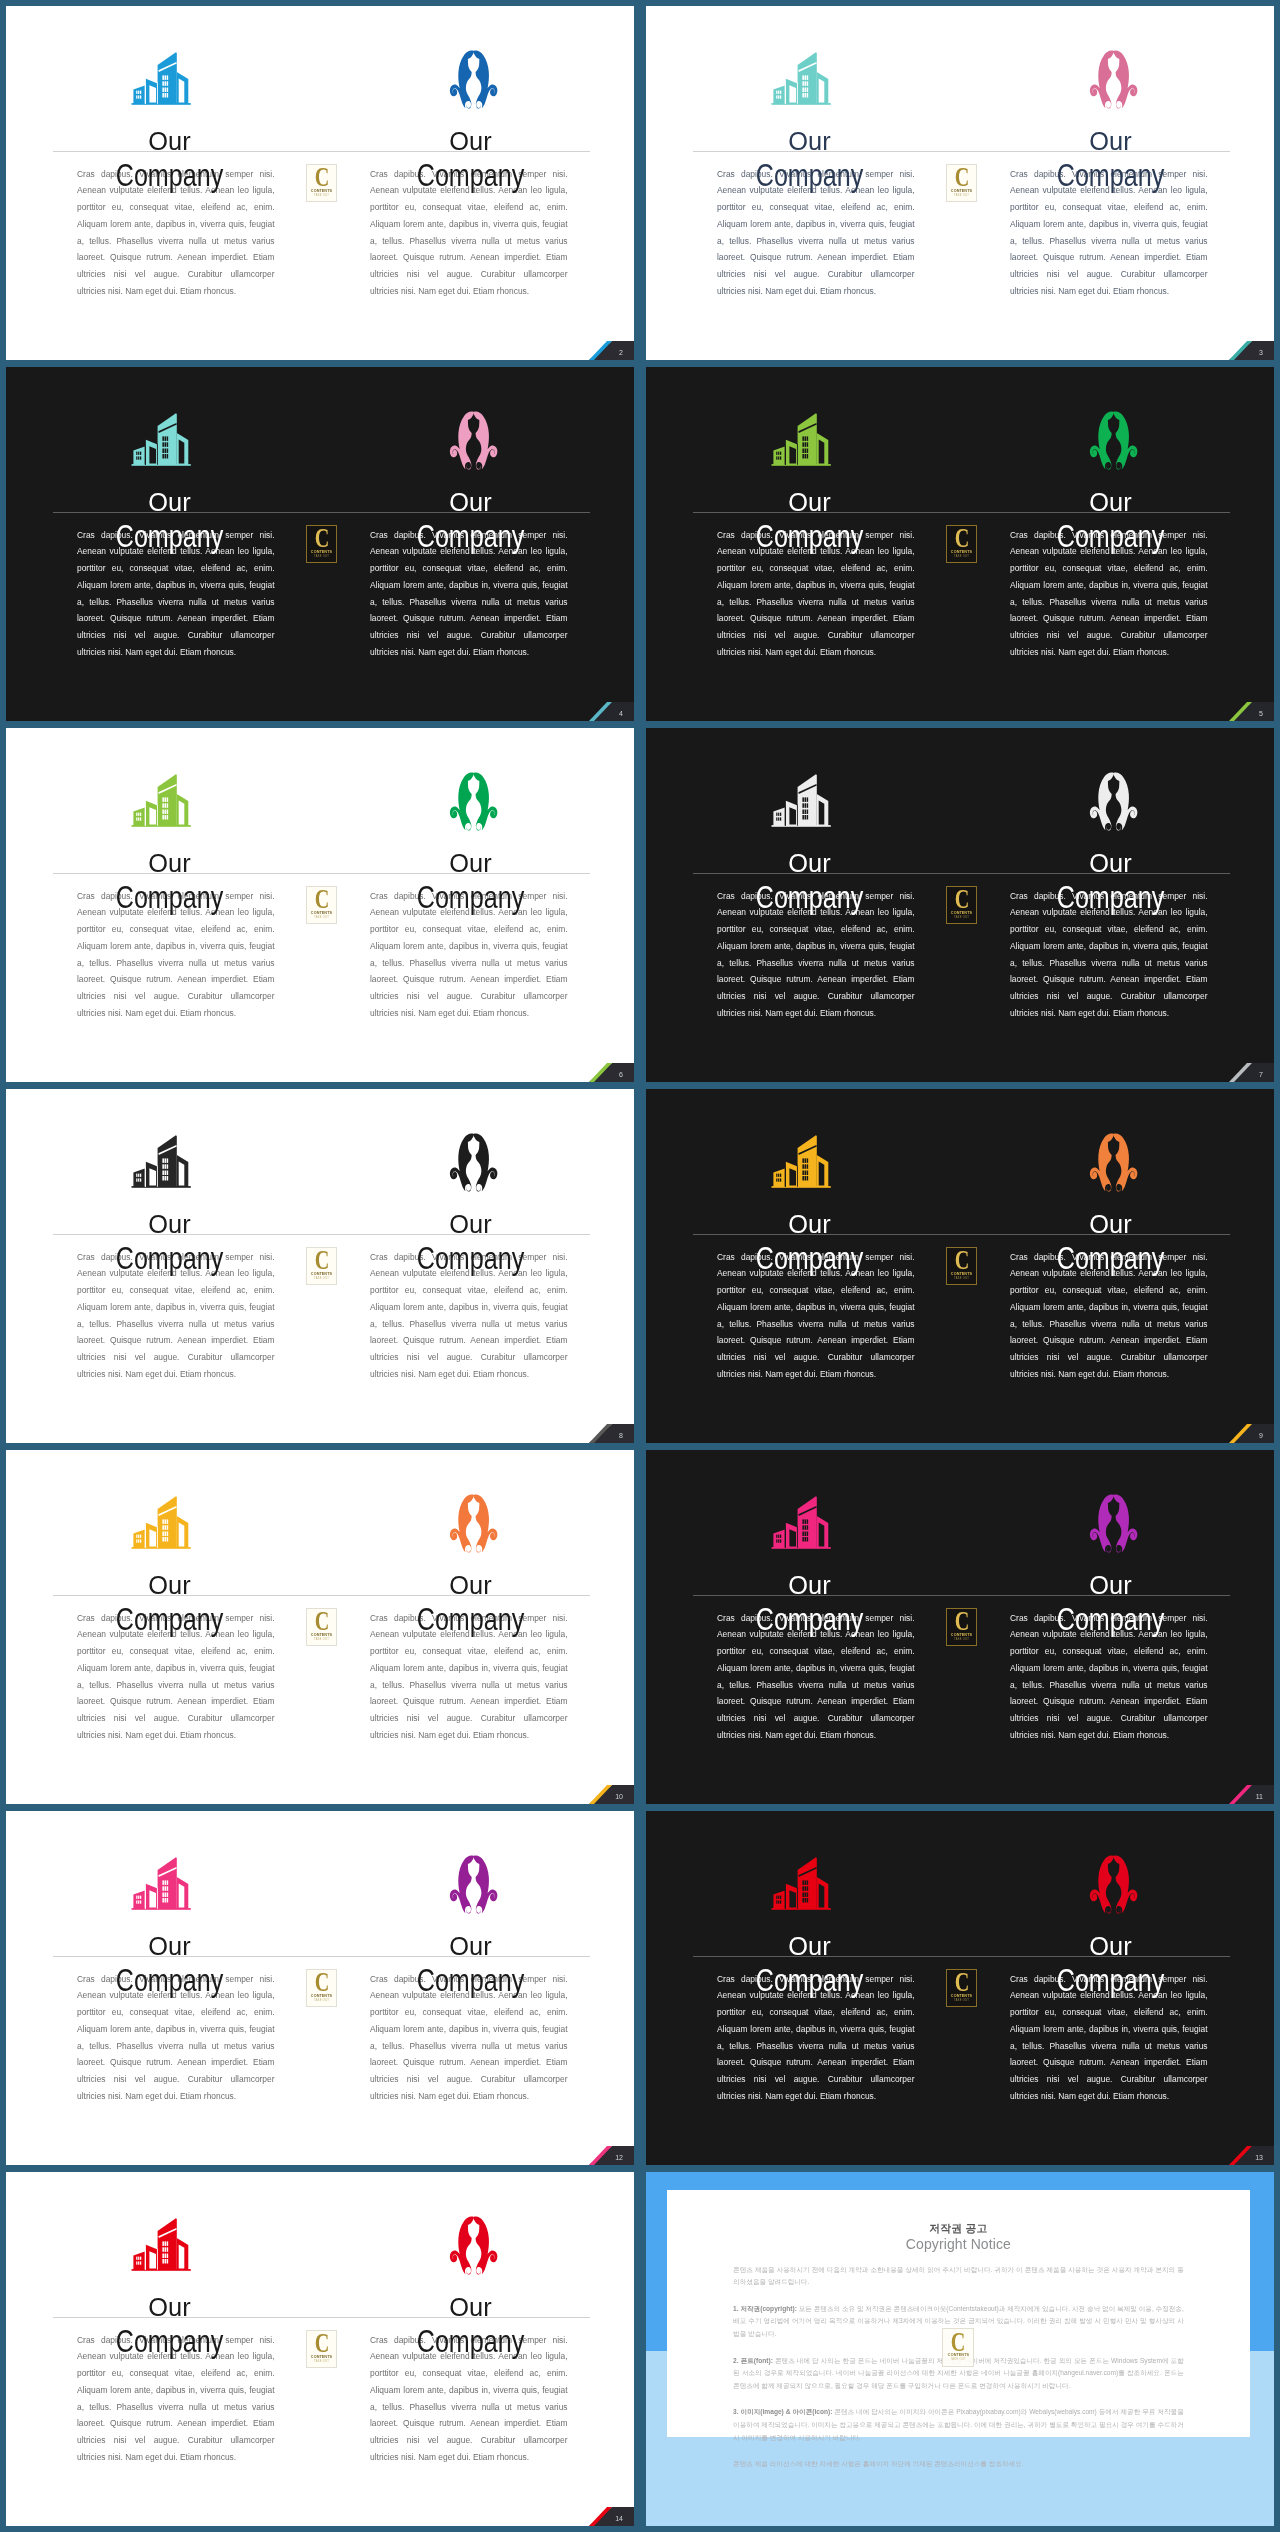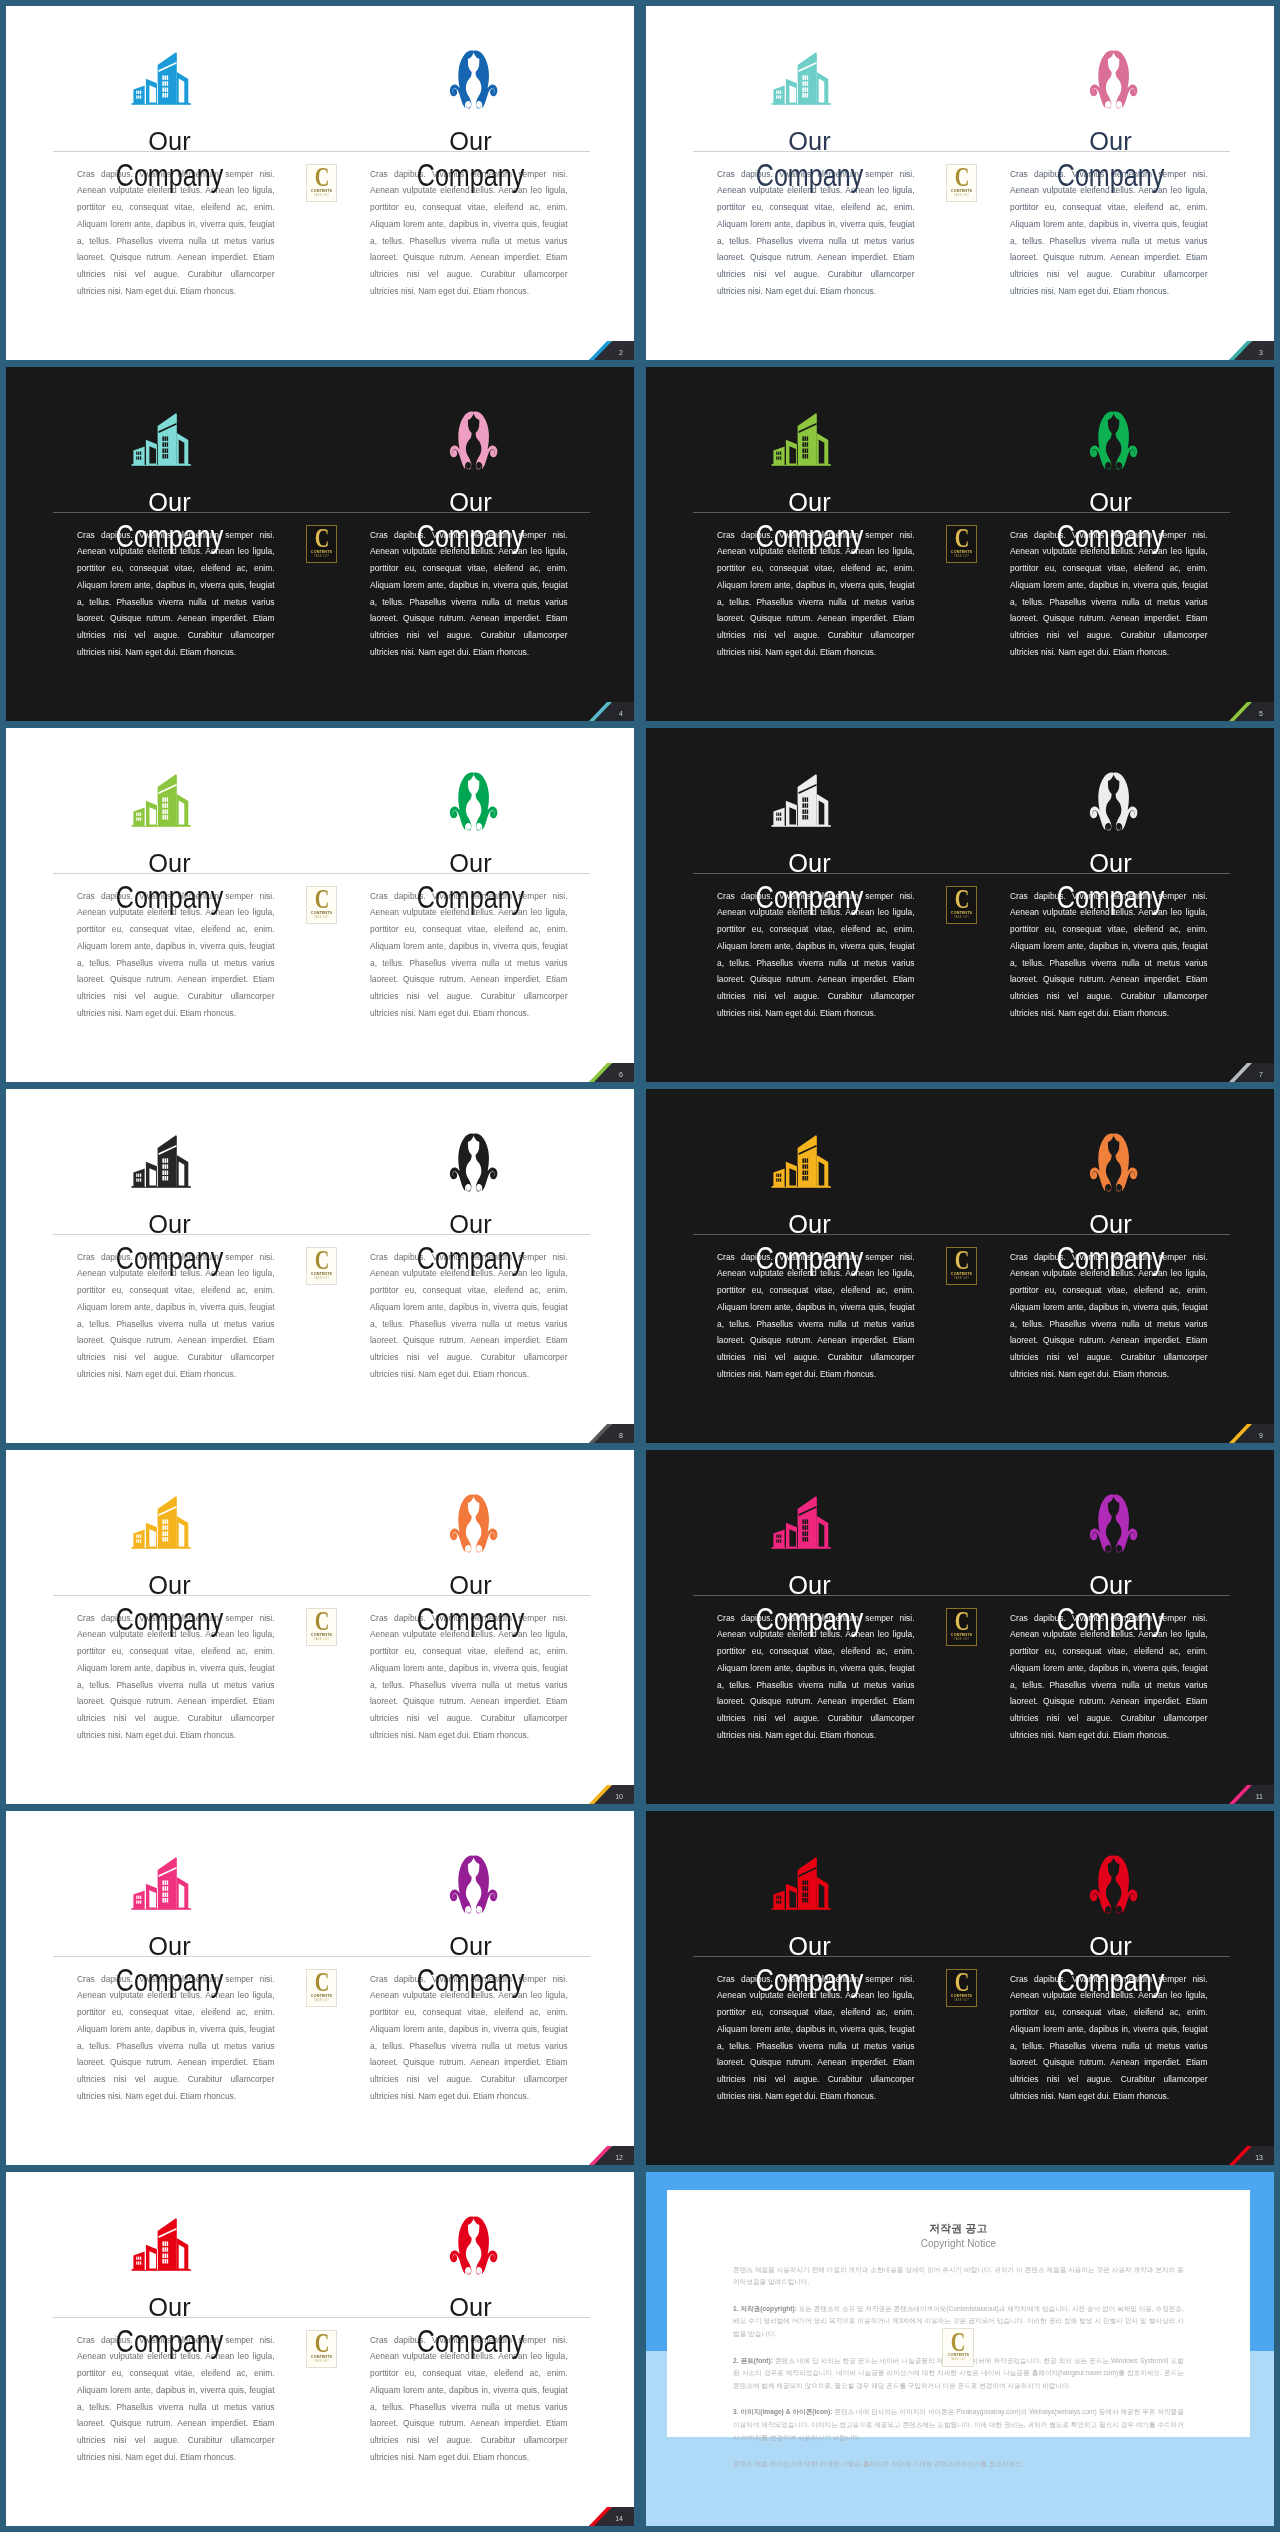--- a/index.html
+++ b/index.html
@@ -42,21 +42,21 @@
 .slide.dark .logo .ls{color:#a08c49;}
 .corner{position:absolute;right:0;bottom:0;width:64px;height:27px;z-index:4;}
 .pn{position:absolute;right:11px;bottom:4.2px;font-size:7px;line-height:7px;color:#cdd2d8;z-index:5;
   font-family:"Liberation Sans",sans-serif;}
 
 .cslide{background:#4da6f0;}
 .cslide .lowerband{position:absolute;left:0;top:179px;width:628px;height:175px;background:#aed9f7;}
 .cpaper{position:absolute;left:20.5px;top:18px;width:583.8px;height:247px;background:#ffffff;z-index:2;}
 .ctitle{position:absolute;left:0;width:583.8px;top:32.5px;text-align:center;font-size:10.8px;
   font-weight:bold;color:#58585a;letter-spacing:0.2px;line-height:10.8px;}
-.csub{position:absolute;left:0;width:583.8px;top:49.8px;text-align:center;font-size:10px;
+.csub{position:absolute;left:0;width:583.8px;top:49.8px;text-align:center;font-size:14px;
   color:#8c8d8f;letter-spacing:0.1px;line-height:8.1px;}
 .cbody{position:absolute;left:66.6px;top:73.5px;width:450.7px;}
 .cpara{font-size:6.6px;line-height:12.55px;color:#b0b0b2;text-align:justify;margin-top:14.2px;}
 .cpara .clabel{font-weight:bold;color:#8e8e90;}
 .cpara .clabel:not(:empty)::after{content:" ";}
 .cpara.first{margin-top:0;}
 .clogo{position:absolute;left:296.4px;top:155.8px;width:31.7px;height:39.5px;
   border:1px solid #e3dfd2;background:rgba(255,253,246,0.9);display:flex;flex-direction:column;
   align-items:center;justify-content:flex-start;padding-top:2.8px;z-index:4;}
 .clogo .lc{font-family:"Liberation Serif",serif;font-weight:bold;font-size:28px;line-height:20.6px;

